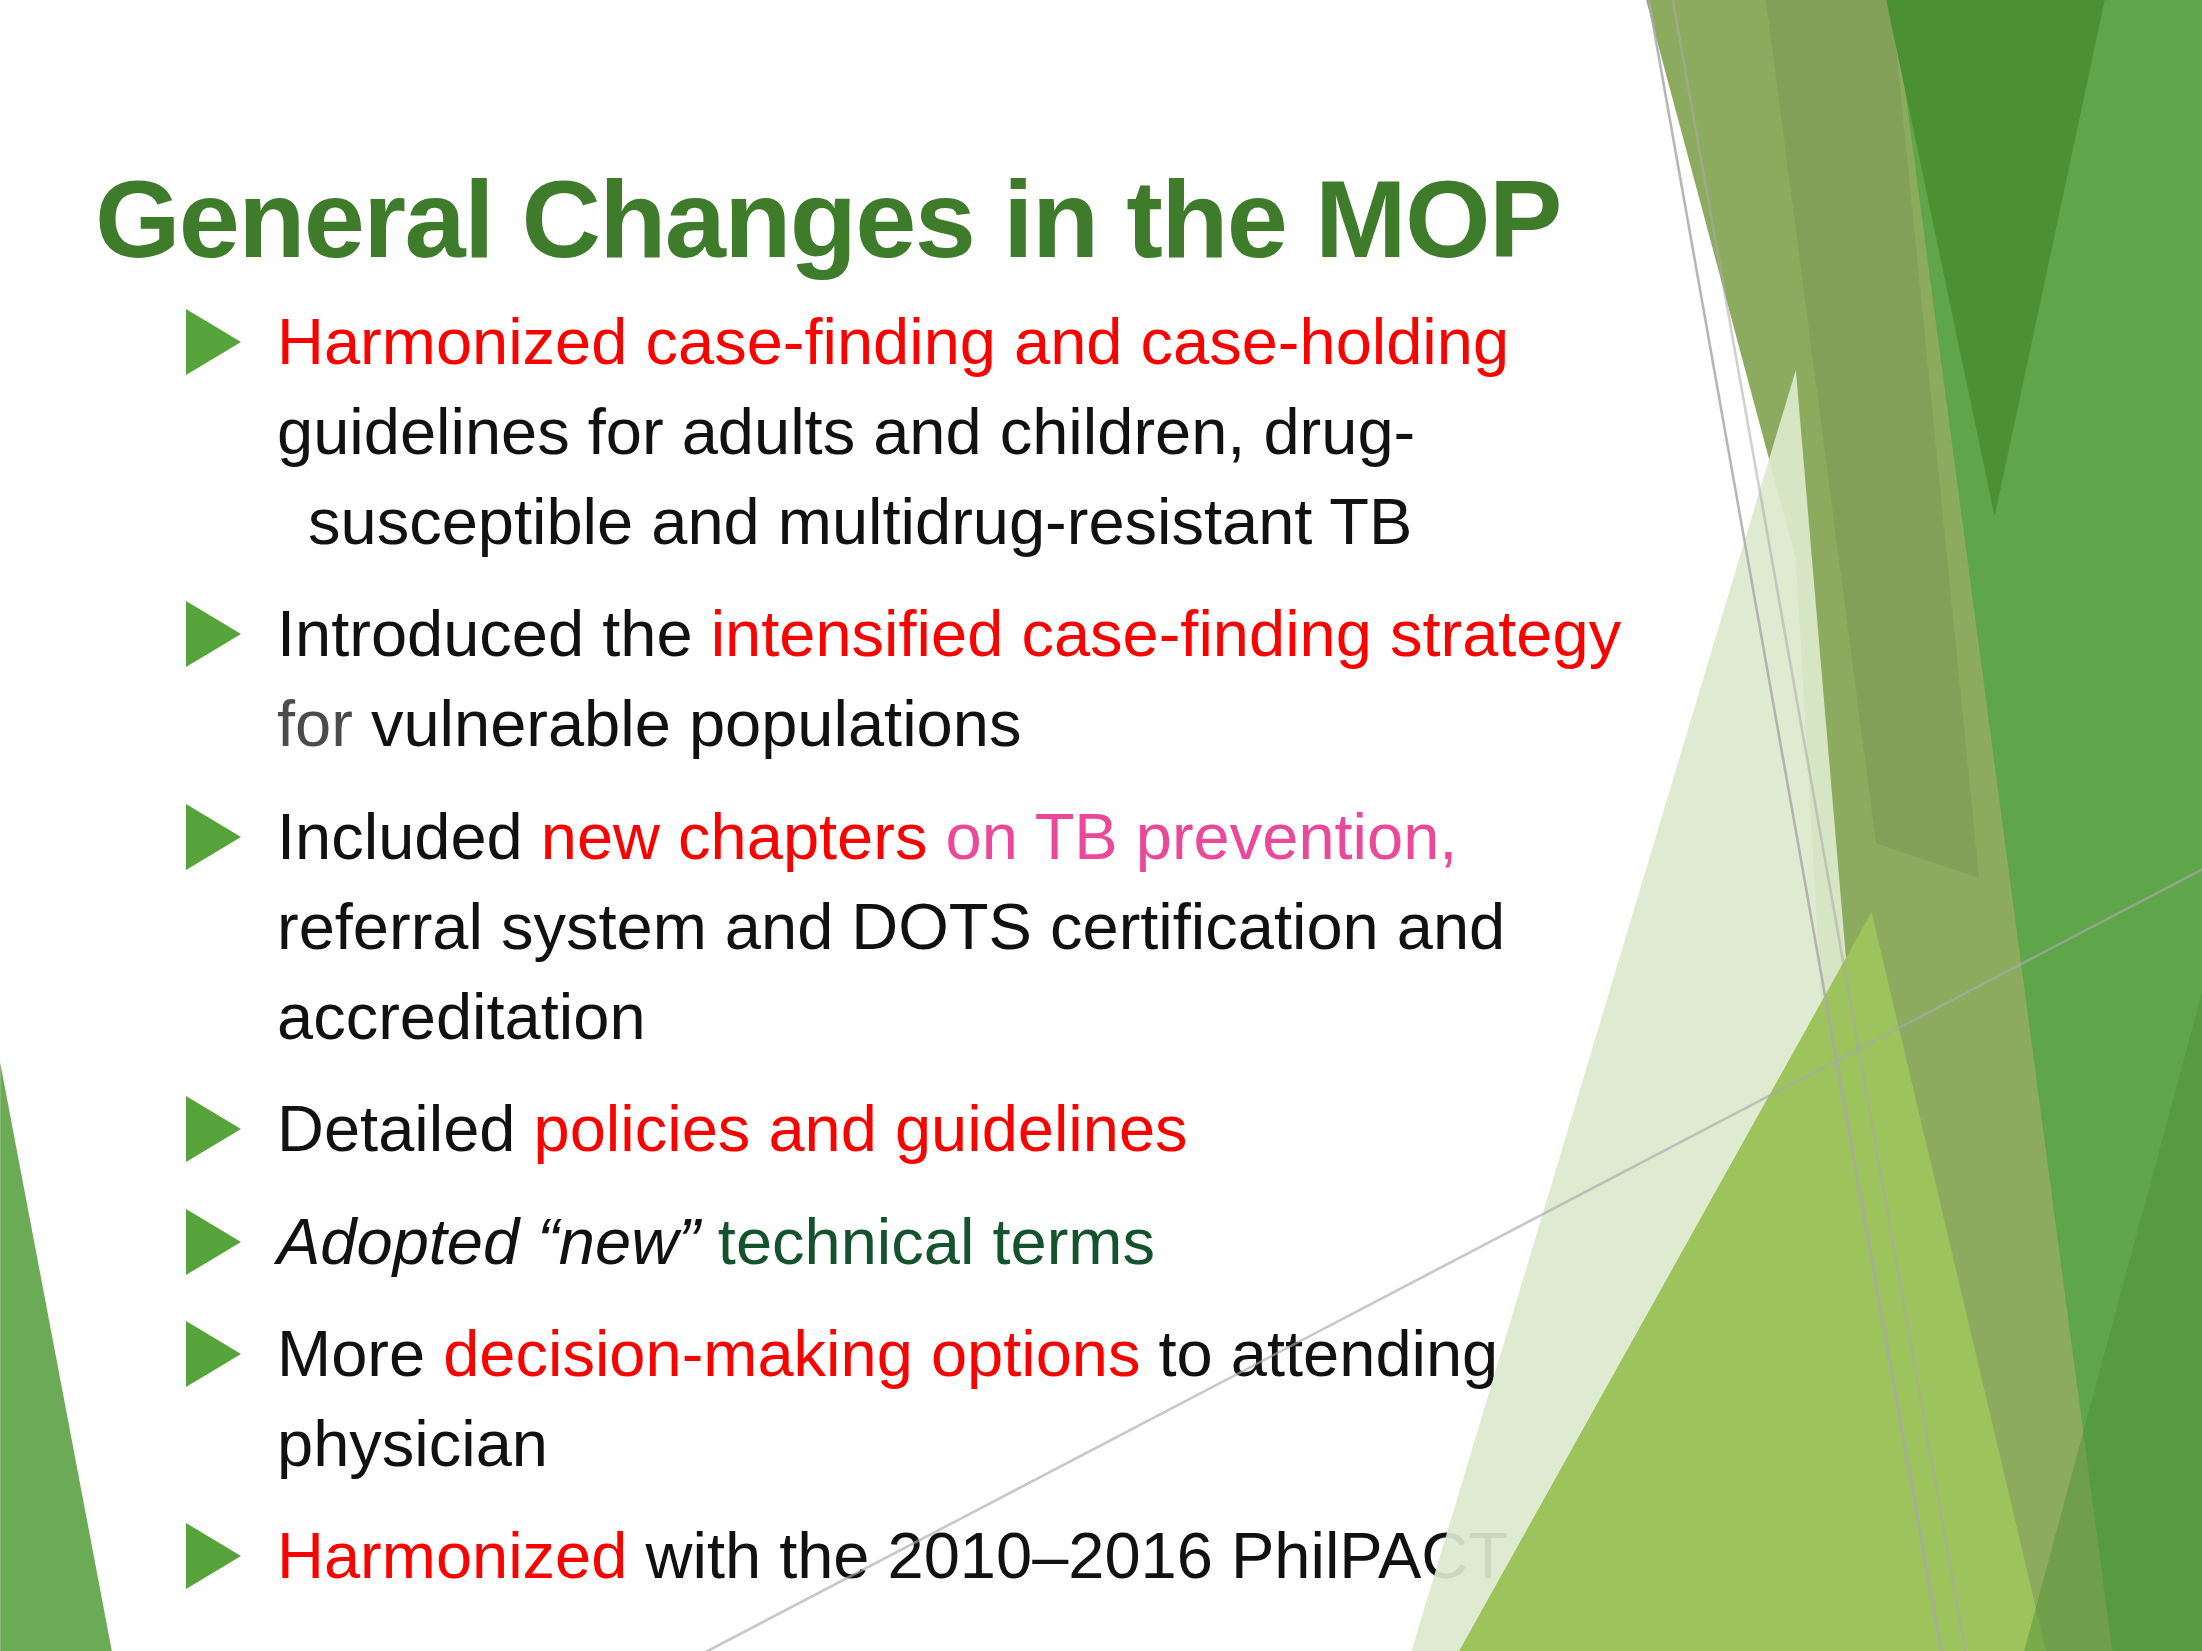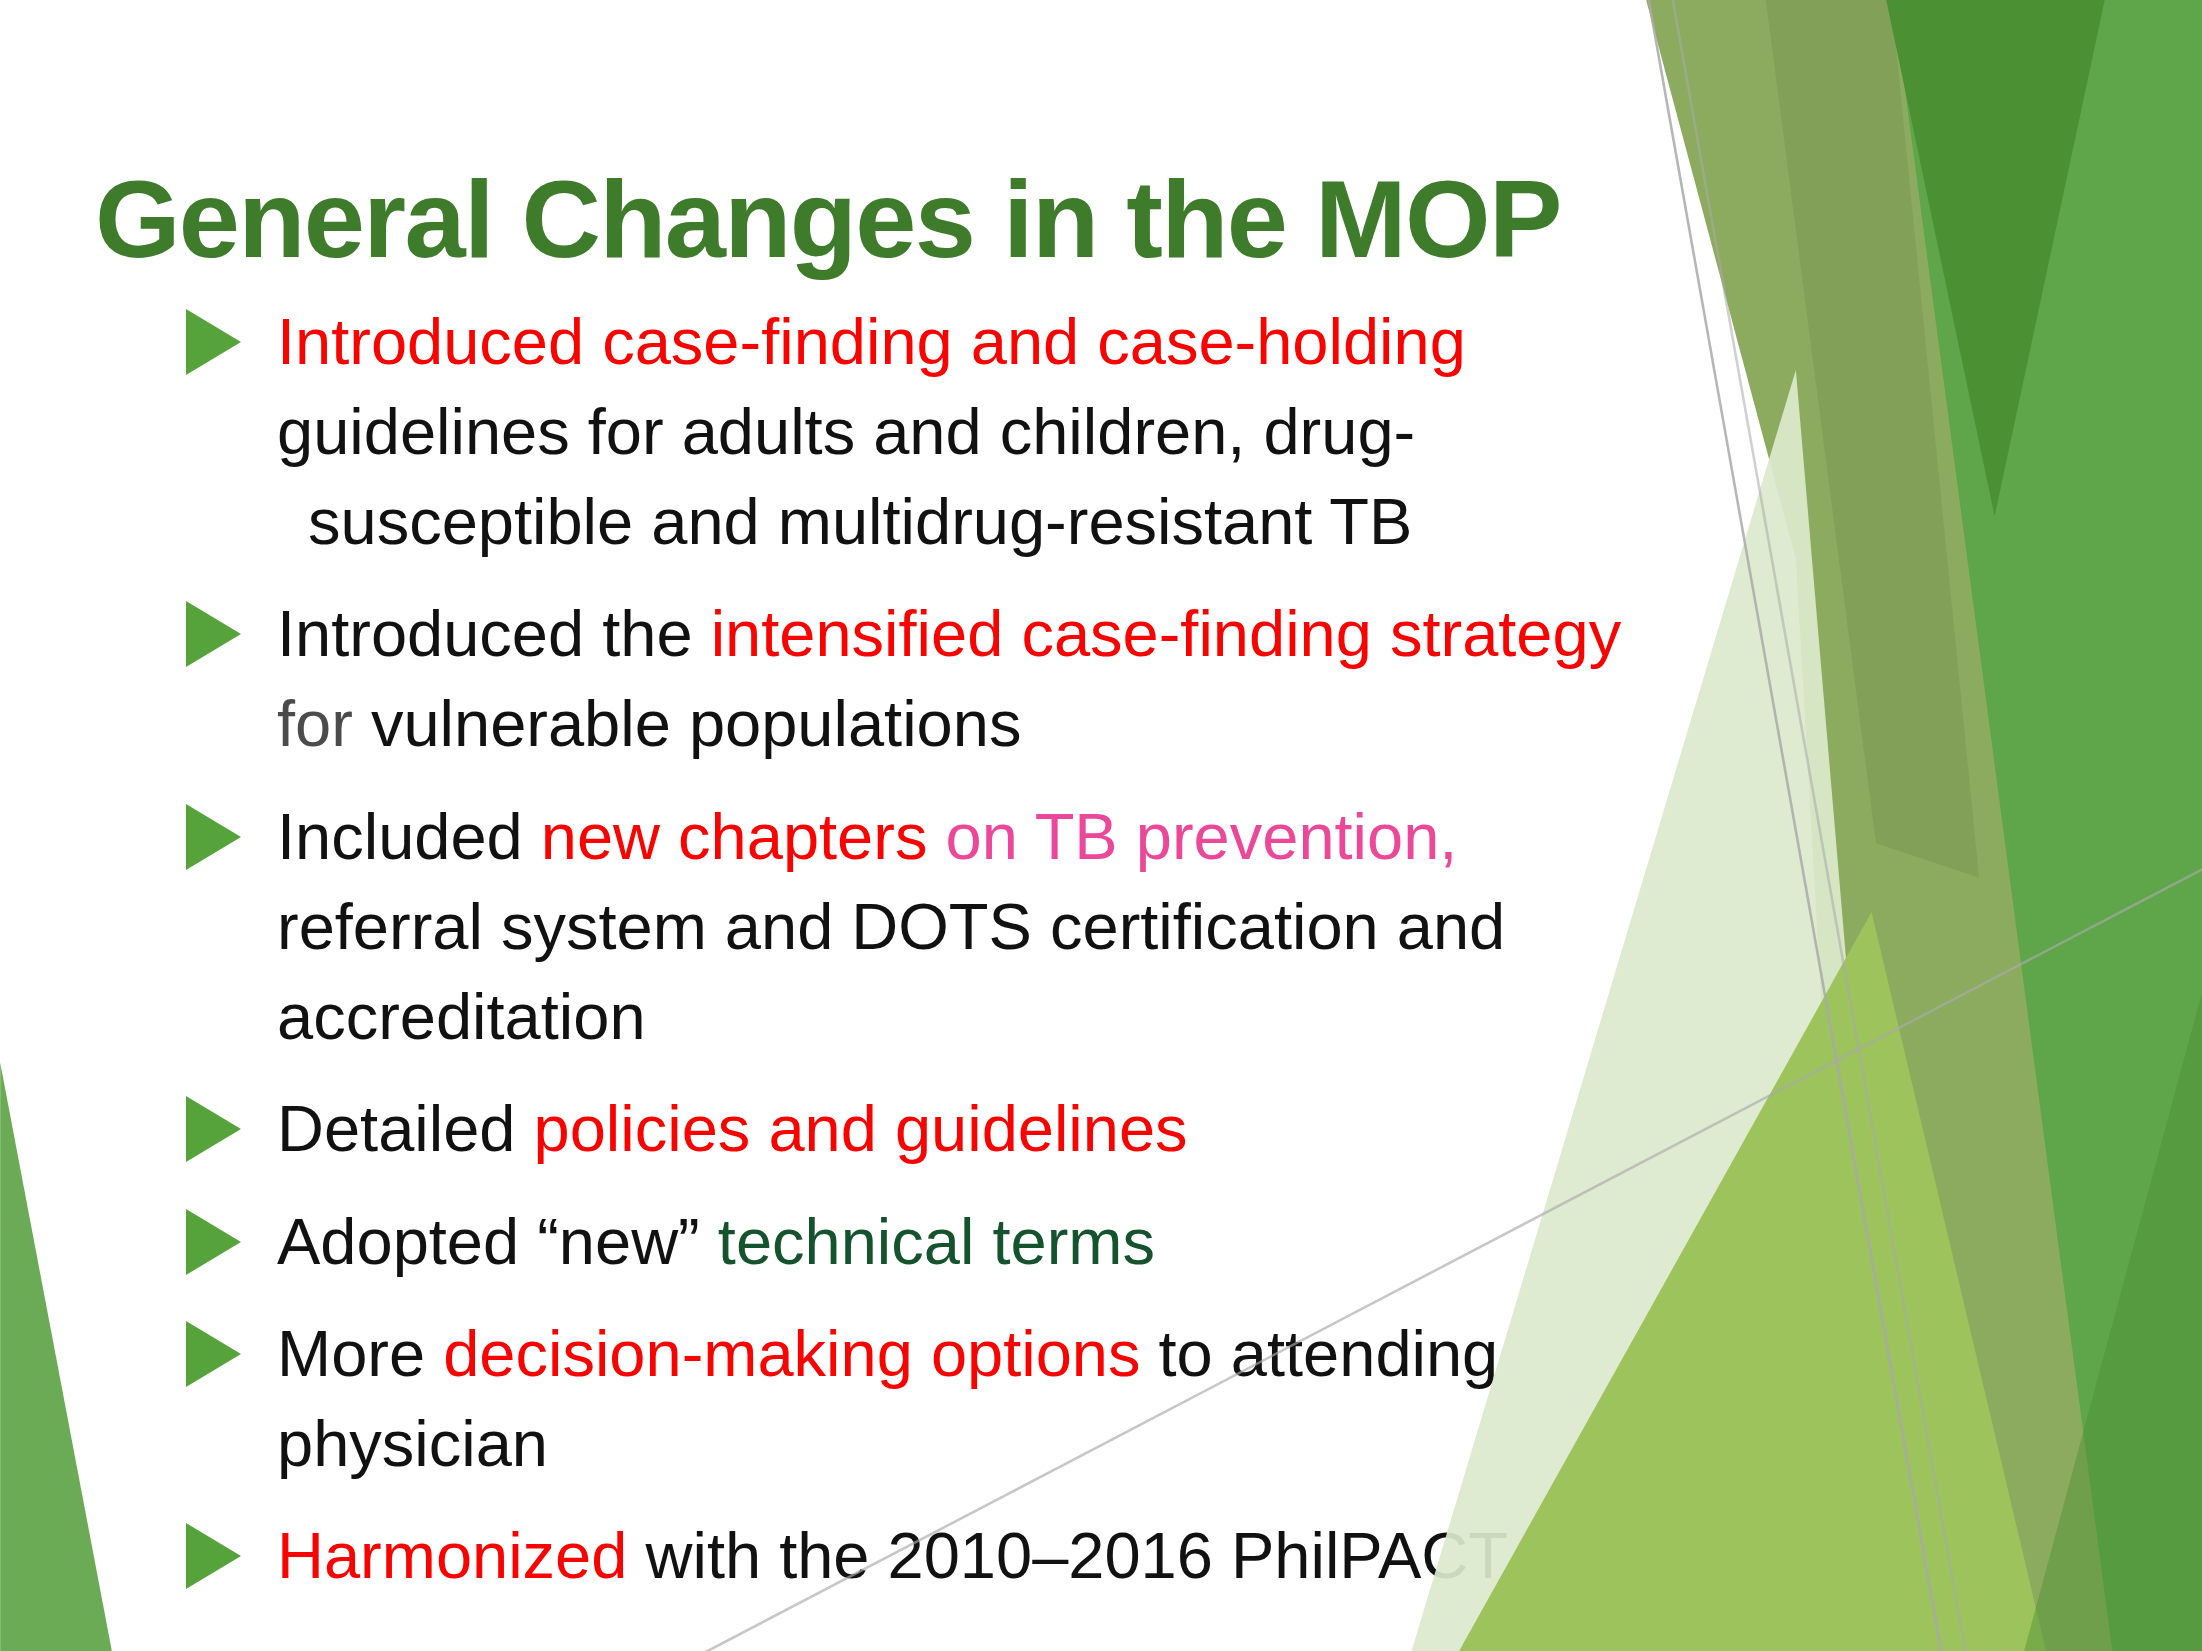--- a/index.html
+++ b/index.html
@@ -45,38 +45,38 @@
 </style>
 </head>
 <body>
 
 <div class="slide">
 
   <h1 class="title">General Changes in the MOP</h1>
 
   <ul class="bullets">
       <li>
-        <div class="bullet-line"><span style="color: rgb(248, 4, 0);">Introduced case-finding and case-holding</span></div>
+        <div class="bullet-line"><span style="color: rgb(248, 4, 0);">Harmonized case-finding and case-holding</span></div>
         <div class="bullet-line"><span style="color: rgb(17, 17, 17);">guidelines for adults and children, drug-</span></div>
         <div class="bullet-line"><span style="color: rgb(17, 17, 17); margin-left: 31px;">susceptible and multidrug-resistant TB</span></div>
       </li>
       <li>
         <div class="bullet-line"><span style="color: rgb(17, 17, 17); margin-top: 16px;">Introduced the </span><span style="color: rgb(248, 4, 0);">intensified case-finding strategy</span></div>
         <div class="bullet-line"><span style="color: rgb(75, 75, 75);">for </span><span style="color: rgb(17, 17, 17);">vulnerable populations</span></div>
       </li>
       <li>
         <div class="bullet-line"><span style="color: rgb(17, 17, 17);">Included </span><span style="color: rgb(248, 4, 0); margin-top: 36px;">new chapters</span><span style="color: #ec4899; margin-top: 46px;"> on TB prevention,</span></div>
         <div class="bullet-line"><span style="color: rgb(17, 17, 17);">referral system and DOTS certification and</span></div>
         <div class="bullet-line"><span style="color: rgb(17, 17, 17);">accreditation</span></div>
       </li>
       <li>
         <div class="bullet-line"><span style="color: rgb(17, 17, 17);">Detailed </span><span style="color: rgb(248, 4, 0);">policies and guidelines</span></div>
       </li>
       <li>
-        <div class="bullet-line"><span style="color: rgb(17, 17, 17);">Adopted “new” </span><span style="color: #14532d; text-align: right;">technical terms</span></div>
+        <div class="bullet-line"><span style="color: rgb(17, 17, 17); font-style: italic;">Adopted “new” </span><span style="color: #14532d; text-align: right;">technical terms</span></div>
       </li>
       <li>
         <div class="bullet-line"><span style="color: rgb(17, 17, 17);">More </span><span style="color: rgb(248, 4, 0);">decision-making options</span><span style="color: rgb(17, 17, 17);"> to attending</span></div>
         <div class="bullet-line"><span style="color: rgb(17, 17, 17);">physician</span></div>
       </li>
       <li>
         <div class="bullet-line"><span style="color: rgb(248, 4, 0);">Harmonized</span><span style="color: rgb(17, 17, 17);"> with the 2010–2016 PhilPACT</span></div>
       </li>
     </ul>
 

